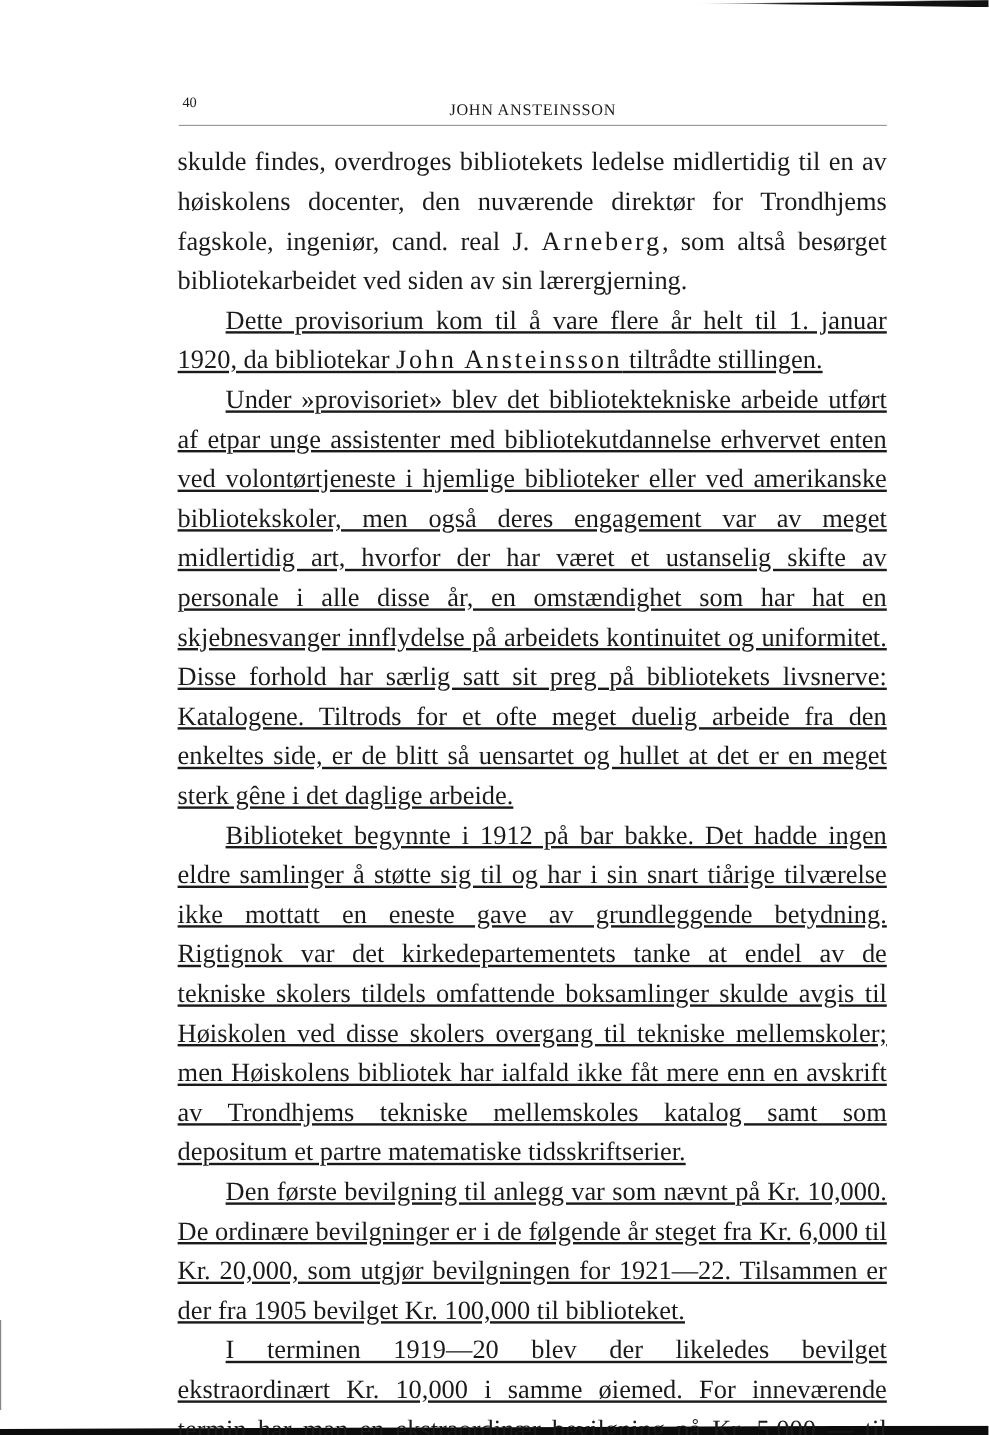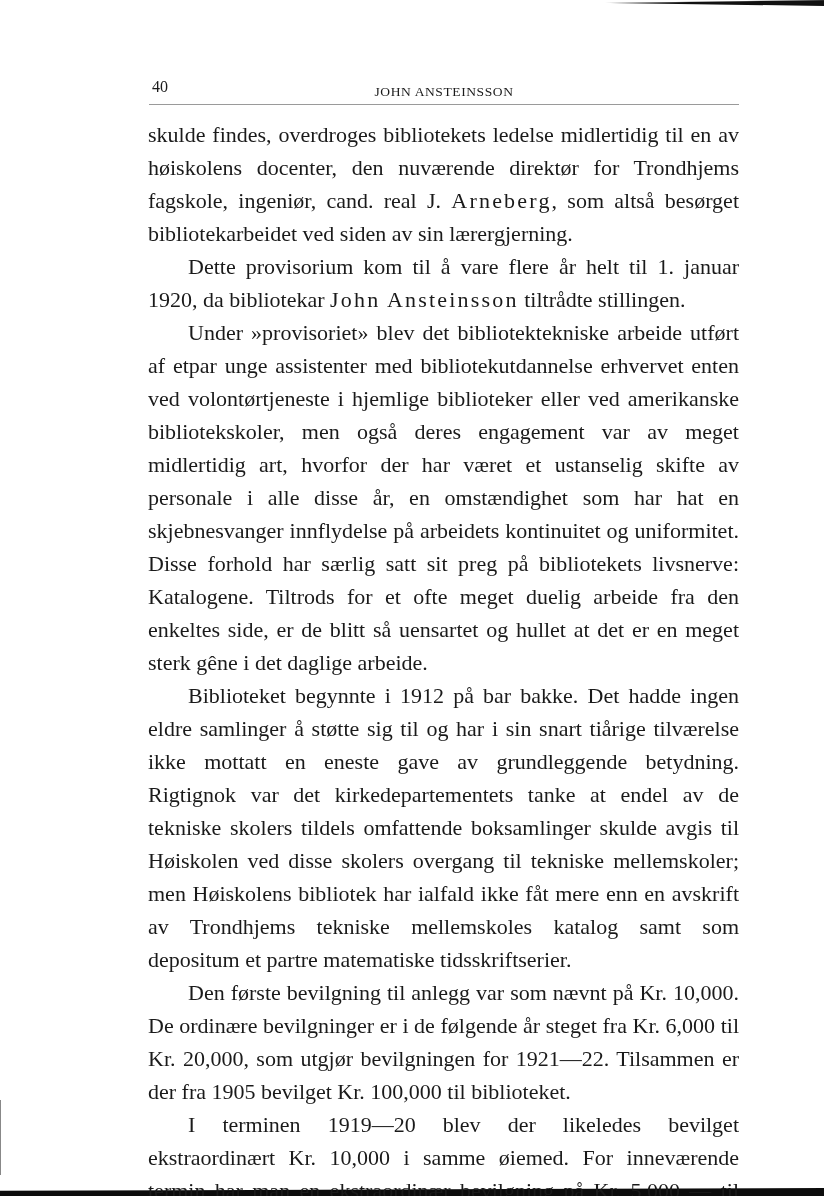--- a/index.html
+++ b/index.html
@@ -14,28 +14,28 @@
   }
   .bottom-edge {
     position: absolute; left: 0; bottom: 0; width: 824px; height: 8px; background: #0c0c0c;
     clip-path: polygon(0 35%, 100% 0, 100% 100%, 0 100%);
   }
   .left-edge { position: absolute; left: 0; top: 1100px; width: 1px; height: 75px; background: #888; }
   .header {
     position: absolute; left: 149px; top: 76px; width: 590px; height: 28px;
     border-bottom: 1px solid #9a9a9a;
   }
-  .page-number { position: absolute; left: 3px; top: 2px; font-size: 16px; }
+  .page-number { position: absolute; left: 3px; top: 2px; font-size: 12px; }
   .running-head { position: absolute; left: 0; right: 0; top: 8px; text-align: center; font-size: 13.5px; letter-spacing: 0.6px; }
   .body-text {
     position: absolute; left: 148px; top: 118px; width: 591px;
     font-size: 22px; line-height: 33px; text-align: justify;
   }
   .body-text p { margin: 0; text-indent: 0; }
-  .body-text p.indent { text-indent: 40px; }
+  .body-text p.indent { text-indent: 40px; text-decoration: underline; }
   .spaced { letter-spacing: 2.2px; }
 </style>
 </head>
 <body>
 
 <div class="top-edge"></div>
 <div class="left-edge"></div>
 <div class="bottom-edge"></div>
 
 <div class="header">

